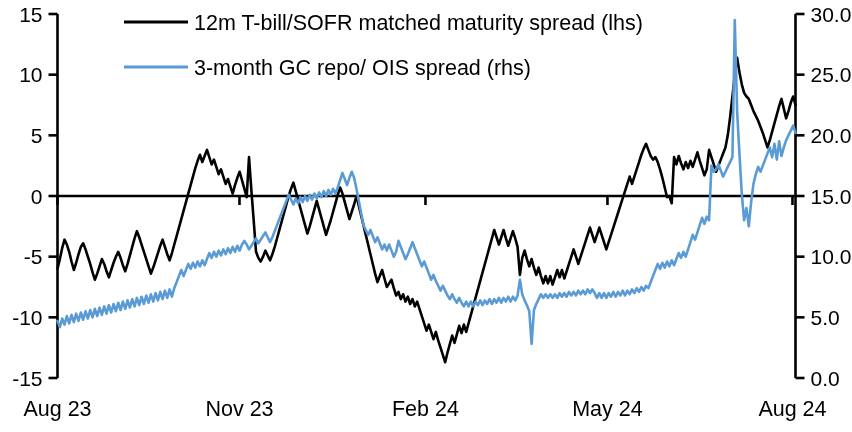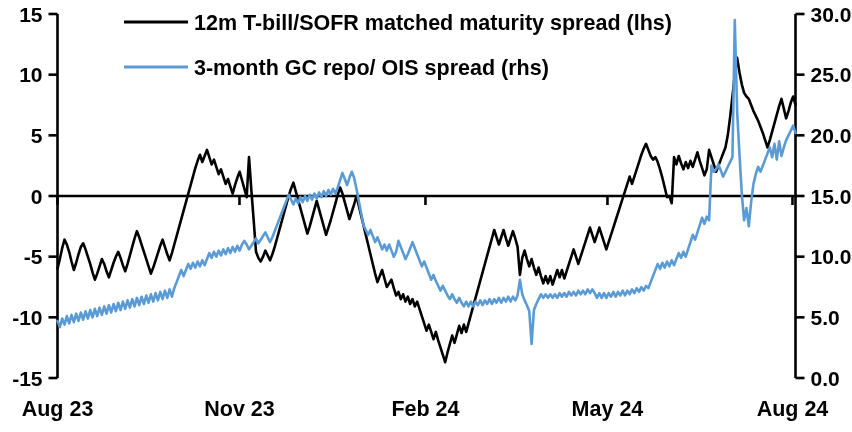--- a/index.html
+++ b/index.html
@@ -11,21 +11,20 @@
     width: 852px;
     height: 432px;
     font-family: "Liberation Sans", sans-serif;
     color: #000000;
     overflow: hidden;
   }
   #chart-root {
     position: relative;
     width: 824px;
     height: 432px;
-    font-weight: bold;
   }
   #chart-svg {
     position: absolute;
     top: 0;
     left: 0;
     display: block;
   }
   .axis-label {
     font-family: "Liberation Sans", sans-serif;
     font-size: 21px;

